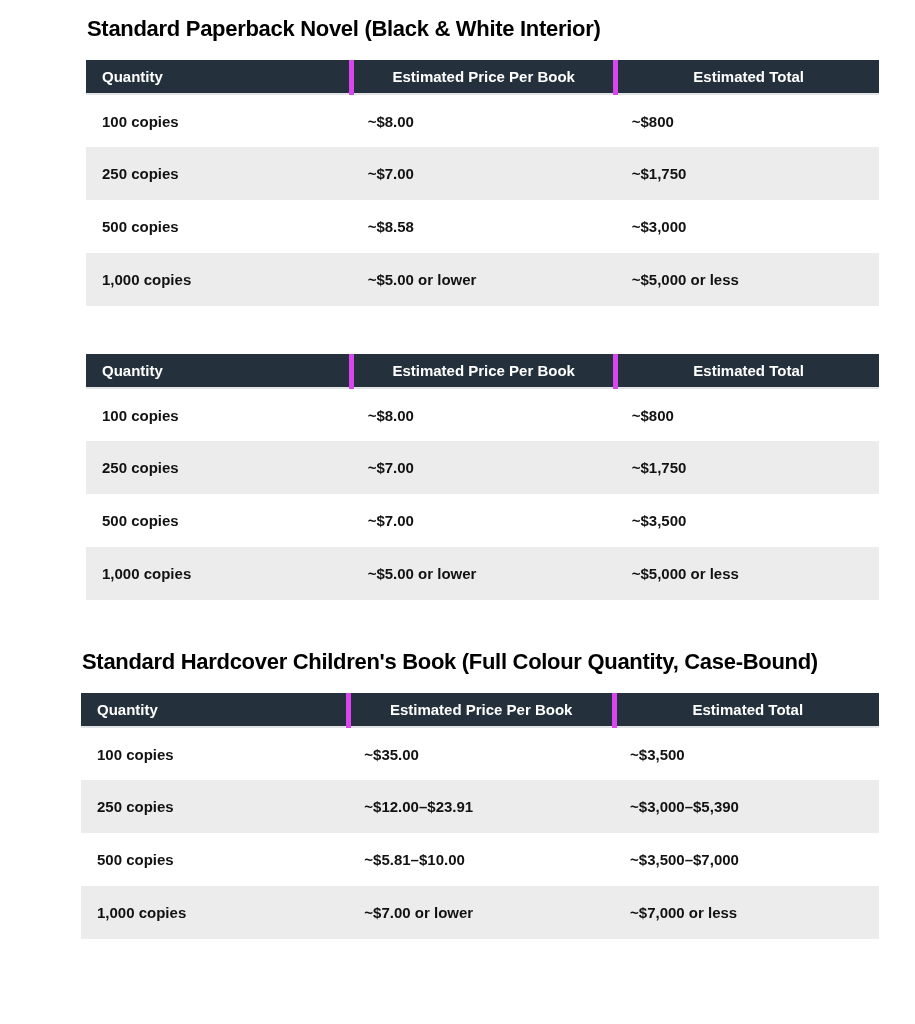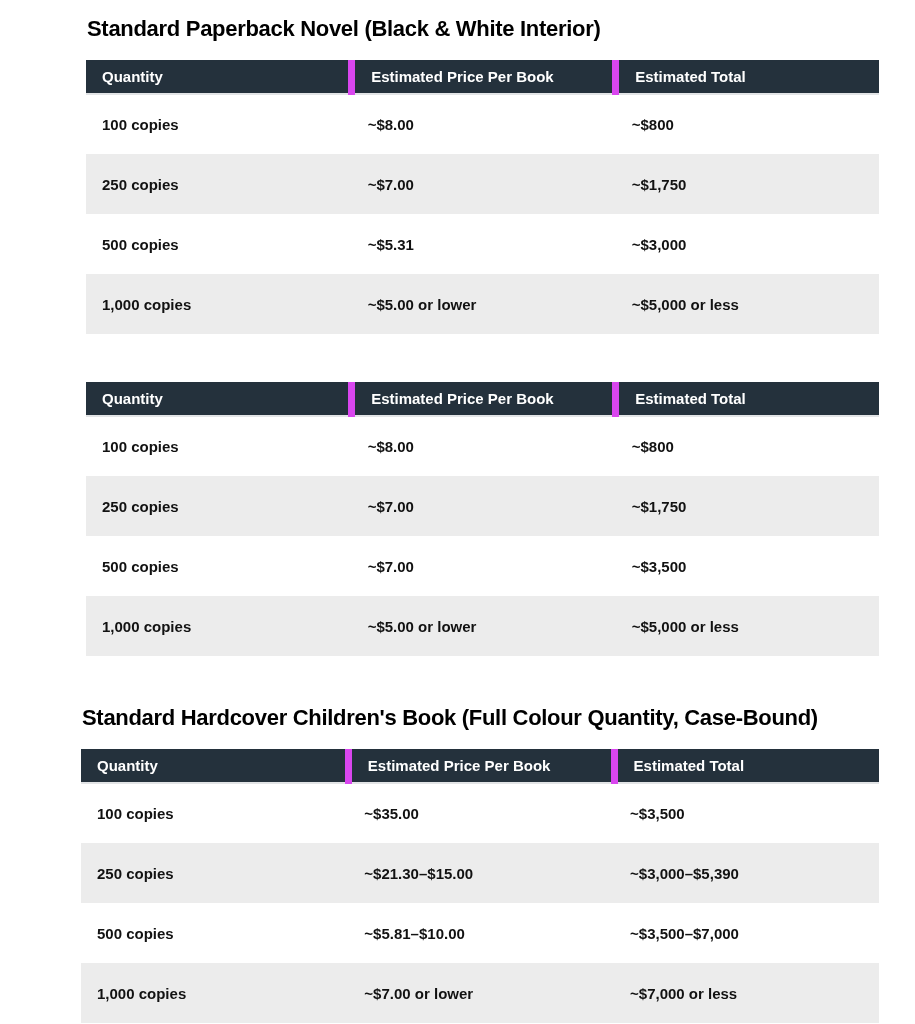--- a/index.html
+++ b/index.html
@@ -38,31 +38,32 @@
       background: #24313c;
       color: #ffffff;
       font-size: 15px;
       font-weight: 700;
       text-align: left;
       padding: 0 16px;
       height: 34px;
       border-bottom: 2px solid #e2e4e6;
     }
     table.pricing th + th {
-      border-left: 7px solid #d946ef;
+      border-left: 5px solid #d946ef;
+      text-align: center;
     }
     table.pricing col.c1 { width: 33.5%; }
     table.pricing col.c2 { width: 33.3%; }
     table.pricing col.c3 { width: 33.2%; }
     table.pricing td {
       font-size: 15px;
       font-weight: 700;
       color: #121212;
       padding: 0 16px;
-      height: 60px;
+      height: 53px;
       background: #ffffff;
     }
     table.pricing tbody tr:nth-child(even) td {
       background: #ececec;
     }
   </style>
 </head>
 <body>
 
 <div class="page">
@@ -88,21 +89,21 @@
           <td>~$8.00</td>
           <td>~$800</td>
         </tr>
         <tr>
           <td>250 copies</td>
           <td>~$7.00</td>
           <td>~$1,750</td>
         </tr>
         <tr>
           <td>500 copies</td>
-          <td>~$5.31</td>
+          <td>~$8.58</td>
           <td>~$3,000</td>
         </tr>
         <tr>
           <td>1,000 copies</td>
           <td>~$5.00 or lower</td>
           <td>~$5,000 or less</td>
         </tr>
       </tbody>
     </table>
   </div>
@@ -162,21 +163,21 @@
         </tr>
       </thead>
       <tbody>
         <tr>
           <td>100 copies</td>
           <td>~$35.00</td>
           <td>~$3,500</td>
         </tr>
         <tr>
           <td>250 copies</td>
-          <td>~$21.30–$15.00</td>
+          <td>~$12.00–$23.91</td>
           <td>~$3,000–$5,390</td>
         </tr>
         <tr>
           <td>500 copies</td>
           <td>~$5.81–$10.00</td>
           <td>~$3,500–$7,000</td>
         </tr>
         <tr>
           <td>1,000 copies</td>
           <td>~$7.00 or lower</td>

